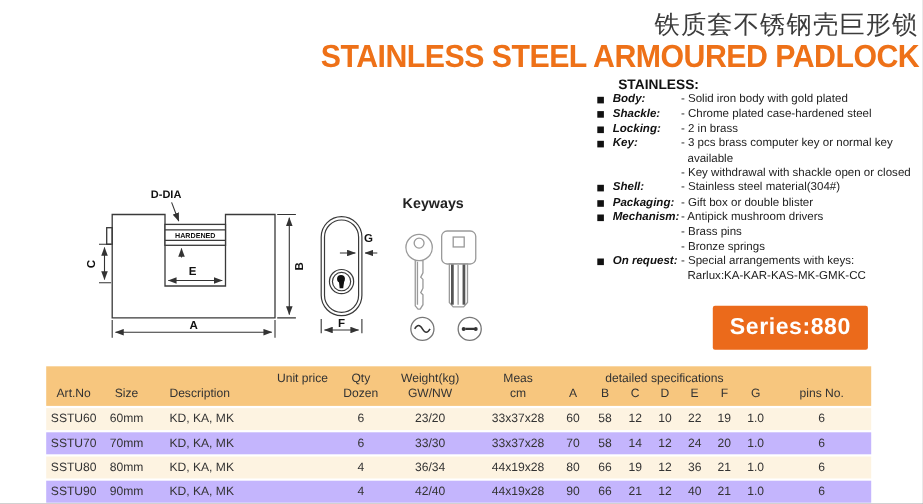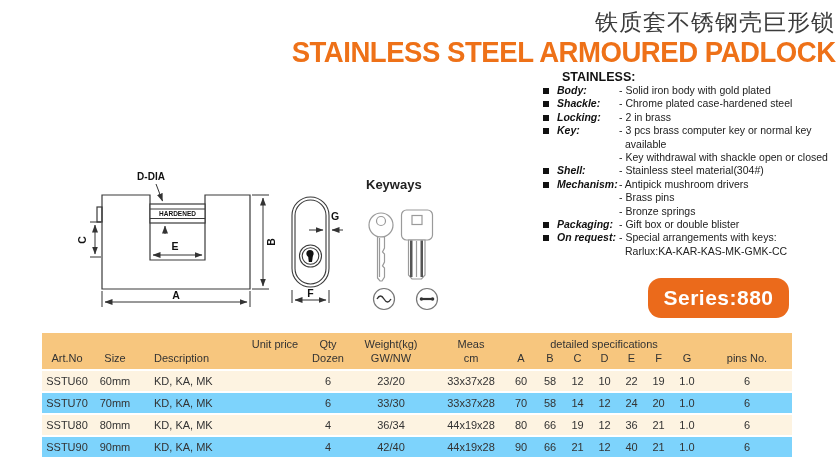--- a/index.html
+++ b/index.html
@@ -25,21 +25,21 @@
   .features-list{ position:absolute; left:543px; top:84px; width:296px; font-size:10.5px; color:#222; }
   .feat-item{ display:flex; align-items:flex-start; }
   .feat-bullet{ width:6px; height:6px; background:#111; margin:4px 8px 0 0; flex:0 0 auto; }
   .feat-label{ width:62px; flex:0 0 auto; font-weight:bold; font-style:italic; line-height:13.4px; color:#111;}
   .feat-lines{ flex:1; }
   .feat-line{ line-height:13.4px; }
   .feat-line.indent{ padding-left:6px; }
   
   .series-badge{
     position:absolute; left:648px; top:278px; width:141px; height:40px;
-    background:#EB6A1B; border-radius:13px; display:flex; align-items:center; justify-content:center;
+    background:#EB6A1B; border-radius:2px; display:flex; align-items:center; justify-content:center;
   }
   .series-badge span{ color:#fff; font-weight:bold; font-size:21px; letter-spacing:0.5px; }
   
   .padlock-svg{ position:absolute; left:78px; top:158px; }
   .keyway-svg{ position:absolute; left:285px; top:190px; }
   .keys-svg{ position:absolute; left:353px; top:202px; }
   .keyways-title{ position:absolute; left:366px; top:177px; font-size:13px; font-weight:bold; color:#222; }
   
   .spec-table{ position:absolute; left:42px; top:333px; width:750px; font-size:11px; }
   .thead{
@@ -49,21 +49,21 @@
   .hc{ display:flex; flex-direction:column; justify-content:center; align-items:center; }
   .hc .l1,.hc .l2{ height:14px; line-height:14px; display:block; }
   .hc.c-desc{ align-items:flex-start; padding-left:16px;justify-content:center; }
   .letter-row{ display:grid; grid-template-columns:30px 28px 27px 27px 27px 27px 30px; width:196px; }
   .letter-row .h-letter{ text-align:center; height:14px; line-height:14px; }
   .tbody .trow{
     display:grid; grid-template-columns:50px 46px 102px 70px 36px 90px 70px 30px 28px 27px 27px 27px 27px 30px 90px;
     height:20px; margin-bottom:2px; align-items:center;
   }
   .trow.light{ background:#FDF3E1; }
-  .trow.dark{ background:#7dd3fc; }
+  .trow.dark{ background:#c4b5fd; }
   .tcell{ text-align:center; line-height:20px; white-space:nowrap; }
   .tcell.tleft{ text-align:left; padding-left:16px; }
   svg text{ font-family:"Liberation Sans", sans-serif; }
 </style>
 </head>
 <body>
 
 <div class="page">
 
   <div class="title-zh">铁质套不锈钢壳巨形锁</div>
@@ -103,32 +103,32 @@
       </div>
       <div class="feat-item">
         <span class="feat-bullet"></span>
         <span class="feat-label">Shell:</span>
         <div class="feat-lines">
           <div class="feat-line">- Stainless steel material(304#)</div>
         </div>
       </div>
       <div class="feat-item">
         <span class="feat-bullet"></span>
+        <span class="feat-label">Packaging:</span>
+        <div class="feat-lines">
+          <div class="feat-line">- Gift box or double blister</div>
+        </div>
+      </div>
+      <div class="feat-item">
+        <span class="feat-bullet"></span>
         <span class="feat-label">Mechanism:</span>
         <div class="feat-lines">
           <div class="feat-line">- Antipick mushroom drivers</div>
           <div class="feat-line">- Brass pins</div>
           <div class="feat-line">- Bronze springs</div>
-        </div>
-      </div>
-      <div class="feat-item">
-        <span class="feat-bullet"></span>
-        <span class="feat-label">Packaging:</span>
-        <div class="feat-lines">
-          <div class="feat-line">- Gift box or double blister</div>
         </div>
       </div>
       <div class="feat-item">
         <span class="feat-bullet"></span>
         <span class="feat-label">On request:</span>
         <div class="feat-lines">
           <div class="feat-line">- Special arrangements with keys:</div>
           <div class="feat-line indent">Rarlux:KA-KAR-KAS-MK-GMK-CC</div>
         </div>
       </div>

